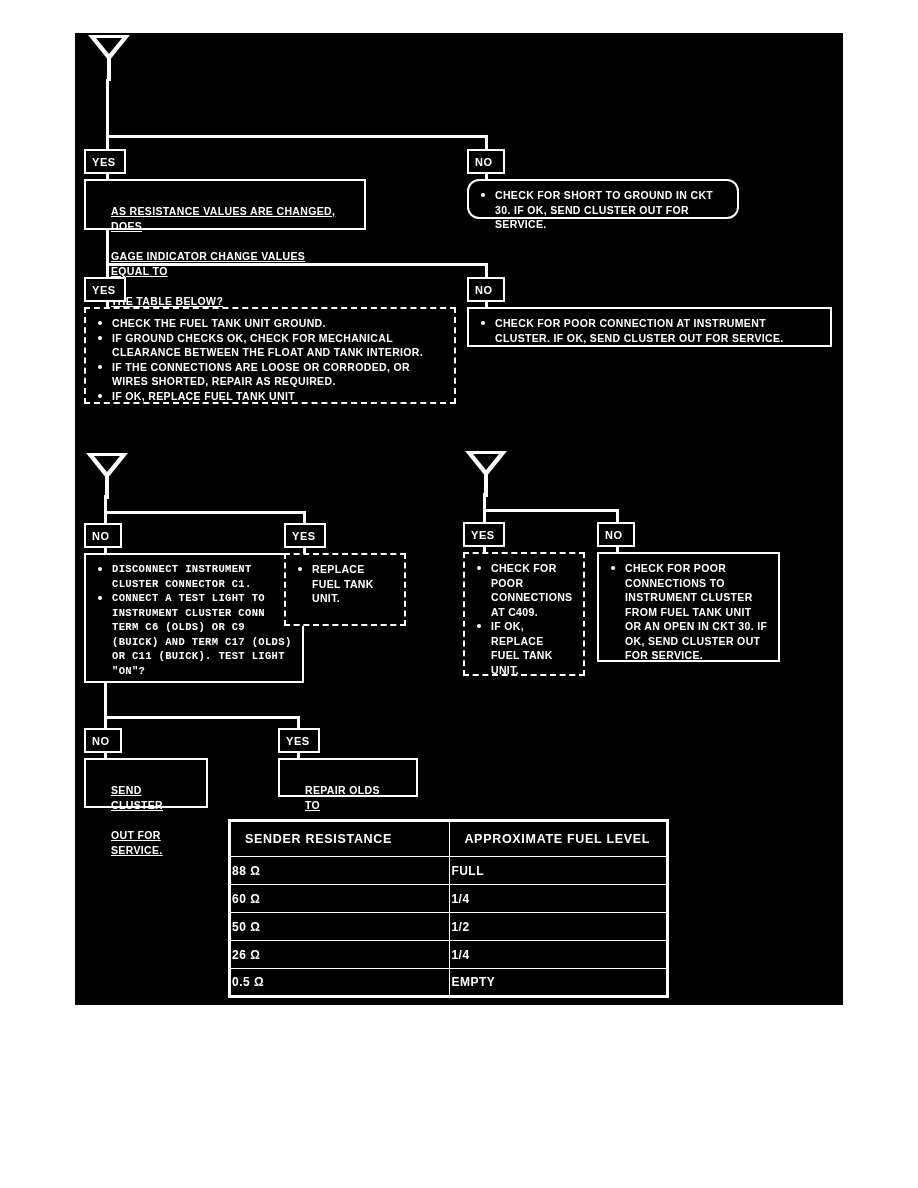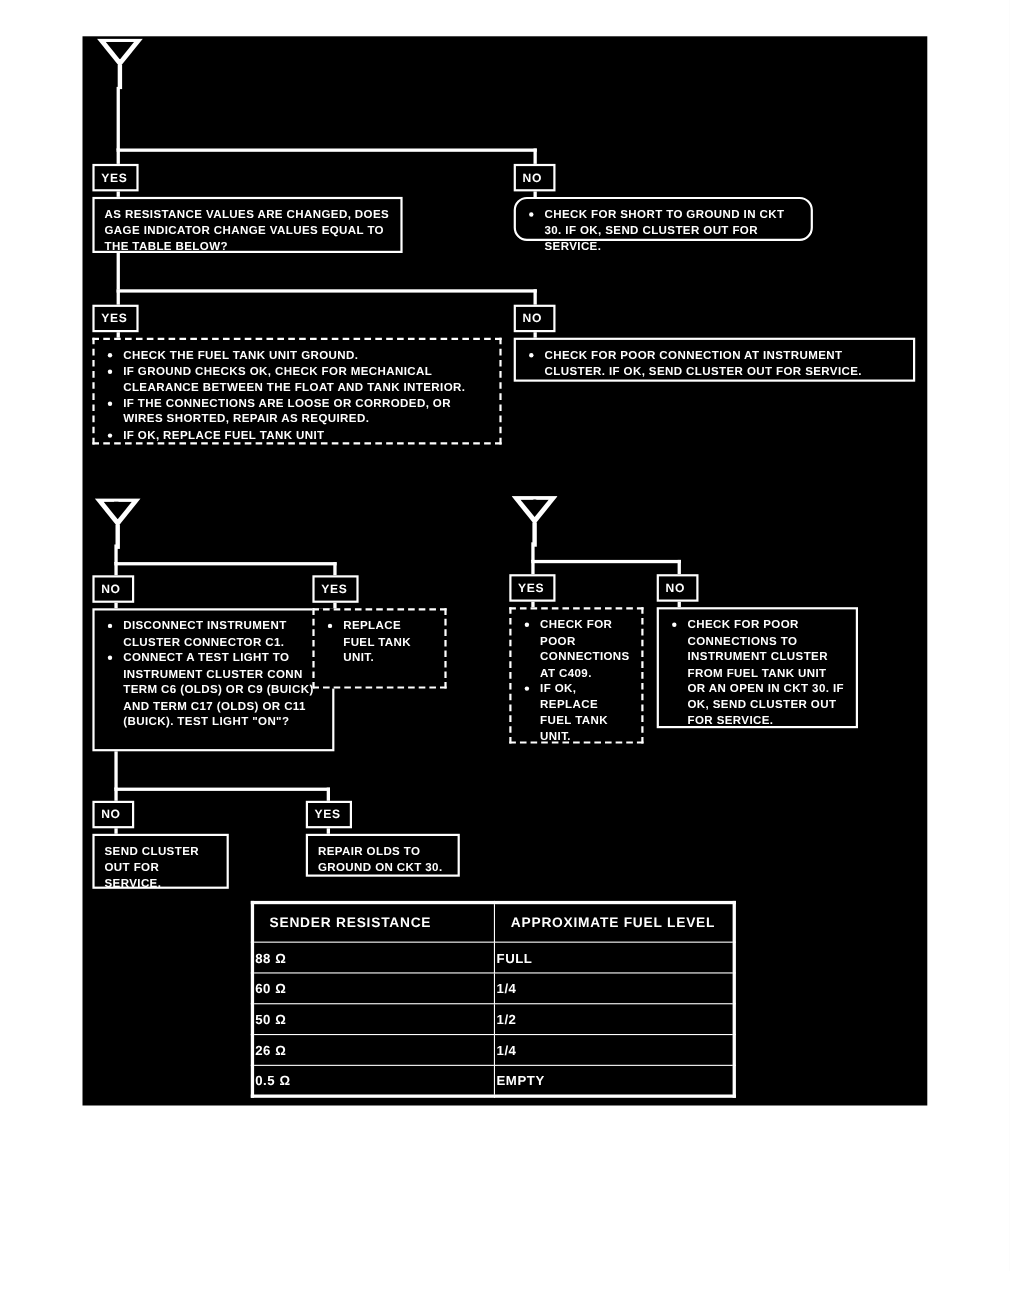--- a/index.html
+++ b/index.html
@@ -99,21 +99,21 @@
     margin-bottom: 0px;
   }
   .box ul li::before {
     content: "";
     position: absolute;
     left: 3px; top: 5px;
     width: 4px; height: 4px;
     border-radius: 50%;
     background: #ffffff;
   }
-  .box p { margin: 0; }
+  .box p { margin: 16px; text-decoration: underline; }
 
   
   .wire { position: absolute; background: #ffffff; }
   .wire.v { width: 3px; }
   .wire.h { height: 3px; }
 
   
   #spec-table {
     position: absolute;
     border-collapse: collapse;
@@ -216,21 +216,21 @@
     <div class="wire h" style="left:29px; top:478px; width:202px;"></div>
     <div class="wire v" style="left:228px; top:478px; height:13px;"></div>
     <div class="wire v" style="left:29px; top:478px; height:13px;"></div>
 
     <div class="tag" style="left:9px; top:490px; width:38px;">NO</div>
     <div class="tag" style="left:209px; top:490px; width:42px;">YES</div>
 
     <div class="wire v" style="left:29px; top:515px; height:7px;"></div>
     <div class="wire v" style="left:228px; top:515px; height:7px;"></div>
 
-    <div class="box" style="left:9px; top:520px; width:220px; height:130px;">
+    <div class="box" style="left:9px; top:520px; width:220px; height:130px;font-family:Liberation Mono, monospace;">
       <ul>
         <li>DISCONNECT INSTRUMENT CLUSTER CONNECTOR C1.</li>
         <li>CONNECT A TEST LIGHT TO INSTRUMENT CLUSTER CONN TERM C6 (OLDS) OR C9 (BUICK) AND TERM C17 (OLDS) OR C11 (BUICK). TEST LIGHT "ON"?</li>
       </ul>
     </div>
 
     <div class="box dashed" style="left:209px; top:520px; width:122px; height:73px;">
       <ul>
         <li>REPLACE FUEL TANK UNIT.</li>
       </ul>

